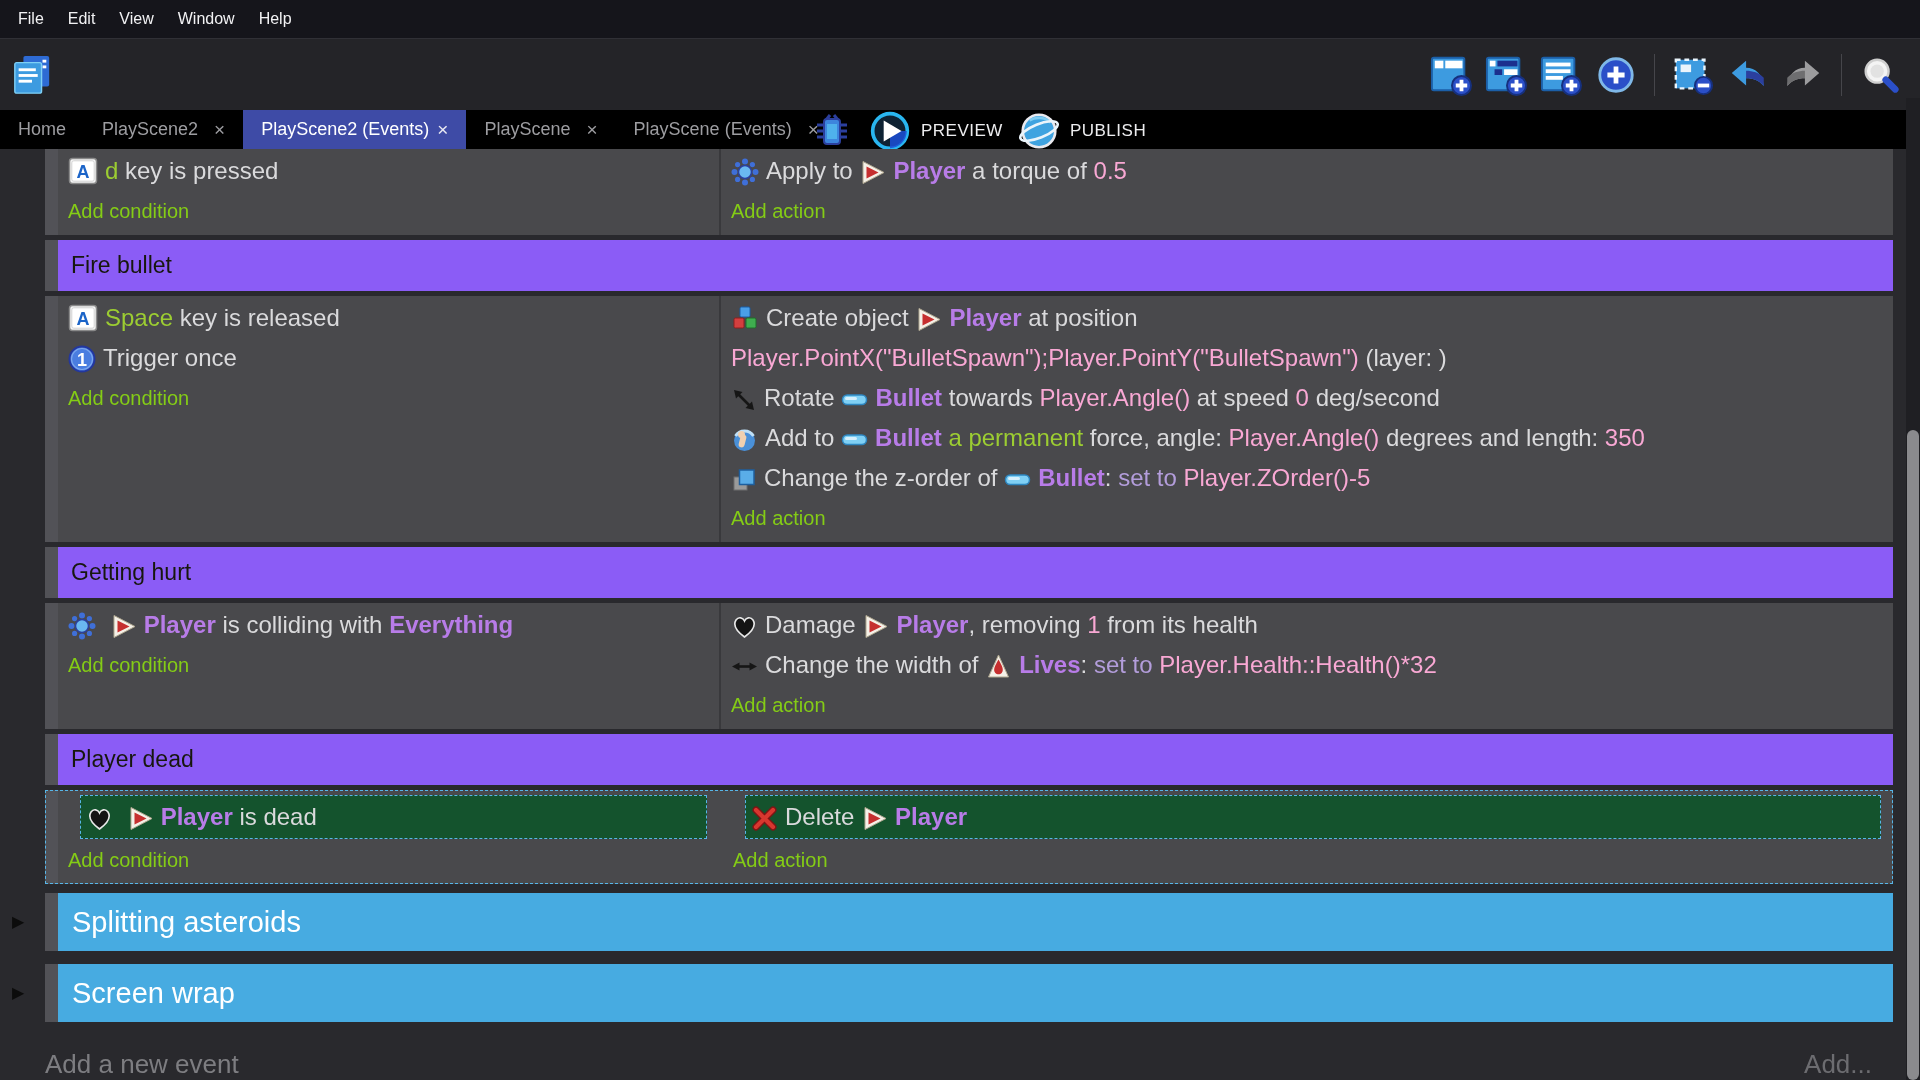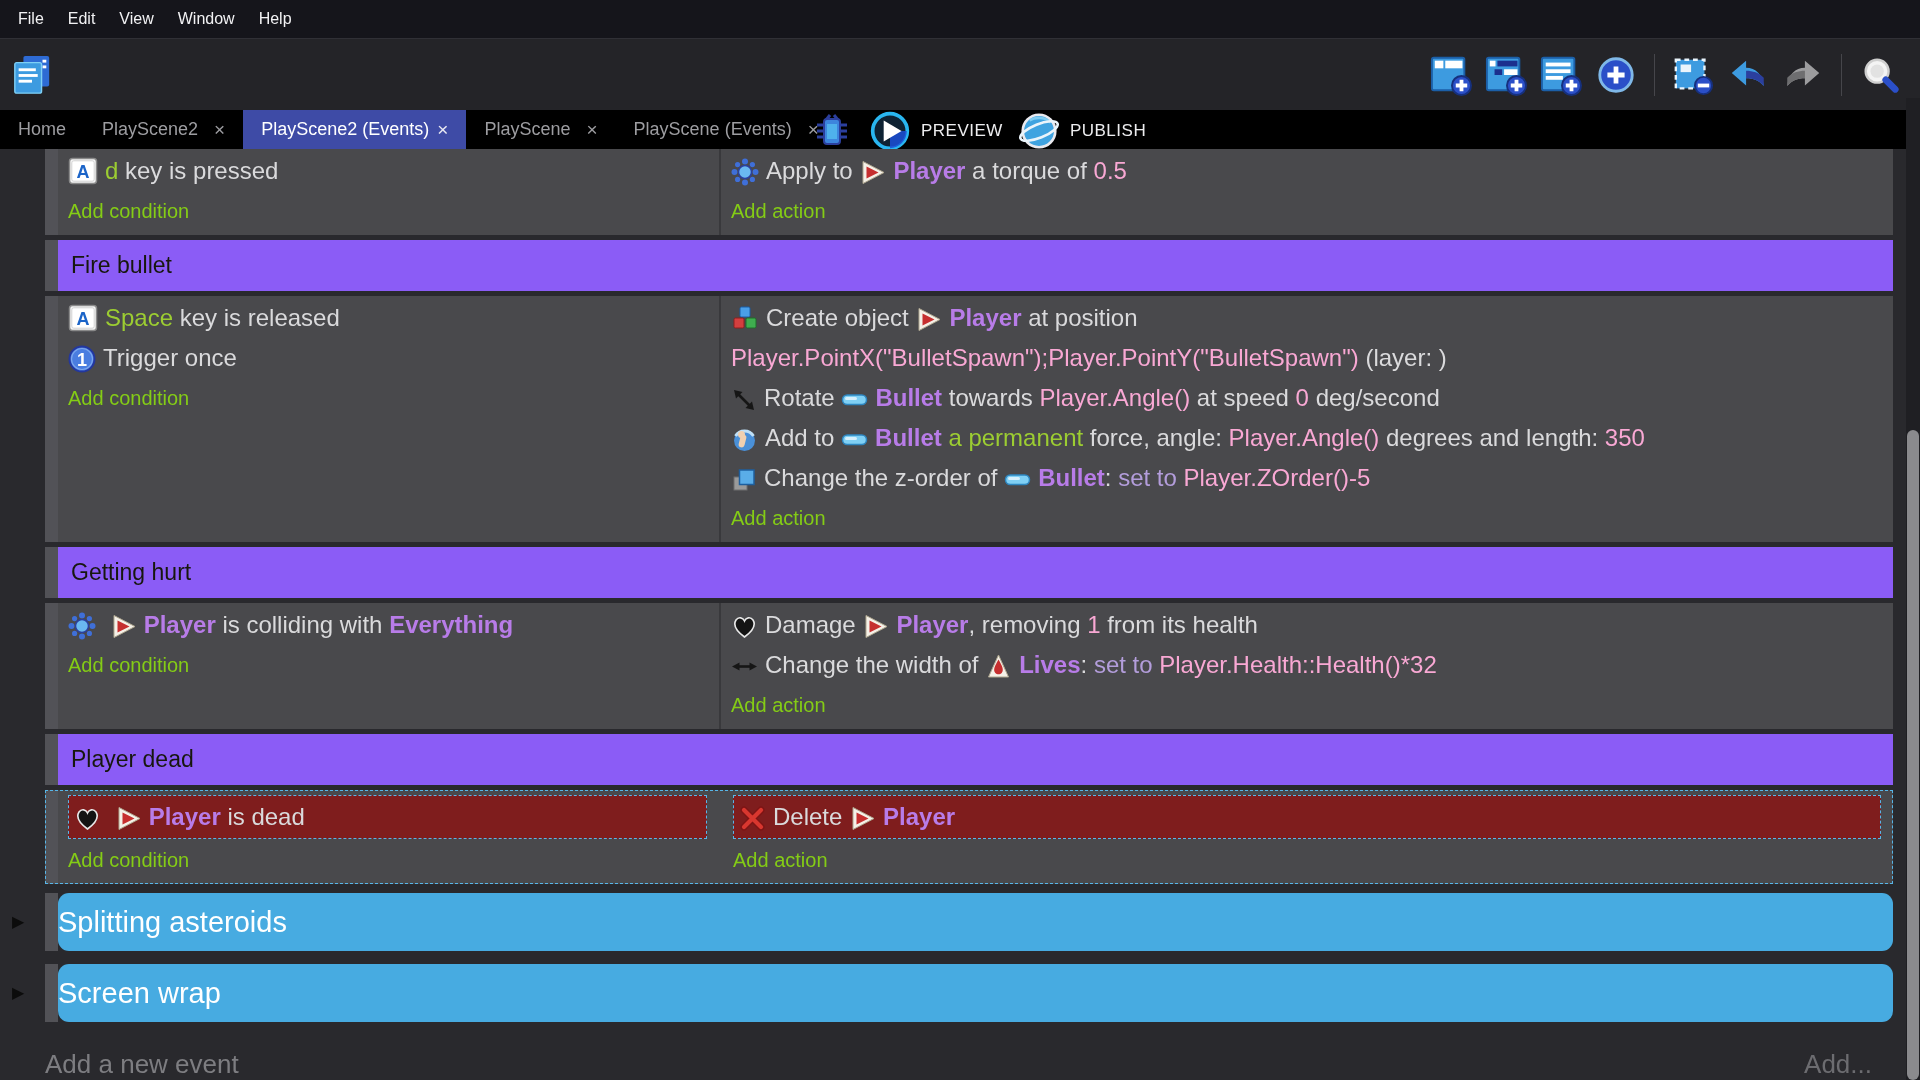--- a/index.html
+++ b/index.html
@@ -30,30 +30,30 @@
   .cond{width:661px;flex:none;}
   .act{flex:1;border-left:2px solid #39393c;}
   .line{font-size:24px;line-height:40px;color:#dadadc;white-space:nowrap;overflow:hidden;}
   .line .icon svg{vertical-align:-7px;margin-right:7px;}
   .add{font-size:20px;line-height:40px;color:#84cc16;}
   .c-w{color:#dadadc;} .c-g{color:#9ccd32;} .c-y{color:#f9a8d4;}
   .c-o{color:#b87ce8;font-weight:bold;} .c-l{color:#b39ddb;}
   .comment-bar{flex:1;background:#8b5cf6;color:#17170e;font-size:23px;min-height:51px;
     display:flex;align-items:center;padding-left:13px;}
   .group-bar{flex:1;background:#47abe1;color:#ffffff;font-size:29px;min-height:58px;
-    display:flex;align-items:center;border-radius:11px;}
+    display:flex;align-items:center;padding-left:14px;}
   .group-block{margin-bottom:13px;}
   .group-block.first{margin-top:9px;}
   .gtri{position:absolute;left:-33px;top:50%;transform:translateY(-50%);
     color:#0c0c0c;font-size:16px;line-height:1;}
   
   .event.selected{outline:1px dashed #58b6e8;outline-offset:-1px;}
   .event.selected .act{border-left:none;padding-left:14px;}
-  .event.selected .lines{border:1px dashed #58b6e8;background:#7f1d1d;
-    padding:1px 5px;margin:3px 0 1px 0;}
+  .event.selected .lines{border:1px dashed #58b6e8;background:#14532d;
+    padding:1px 5px;margin:3px 0 1px 12px;}
   
   .footer{display:flex;justify-content:space-between;align-items:flex-start;
     padding:14px 48px 0 45px;font-size:26px;color:#7d7d81;}
   .footer .add-more{color:#6c6c70;}
   
   .scroll-track{position:absolute;top:98px;right:0;bottom:0;width:14px;background:#1f1f23;}
   .scroll-thumb{position:absolute;left:1px;top:332px;width:12px;height:650px;
     background:#8a8a8d;border-radius:7px;}
 </style>
 </head>

